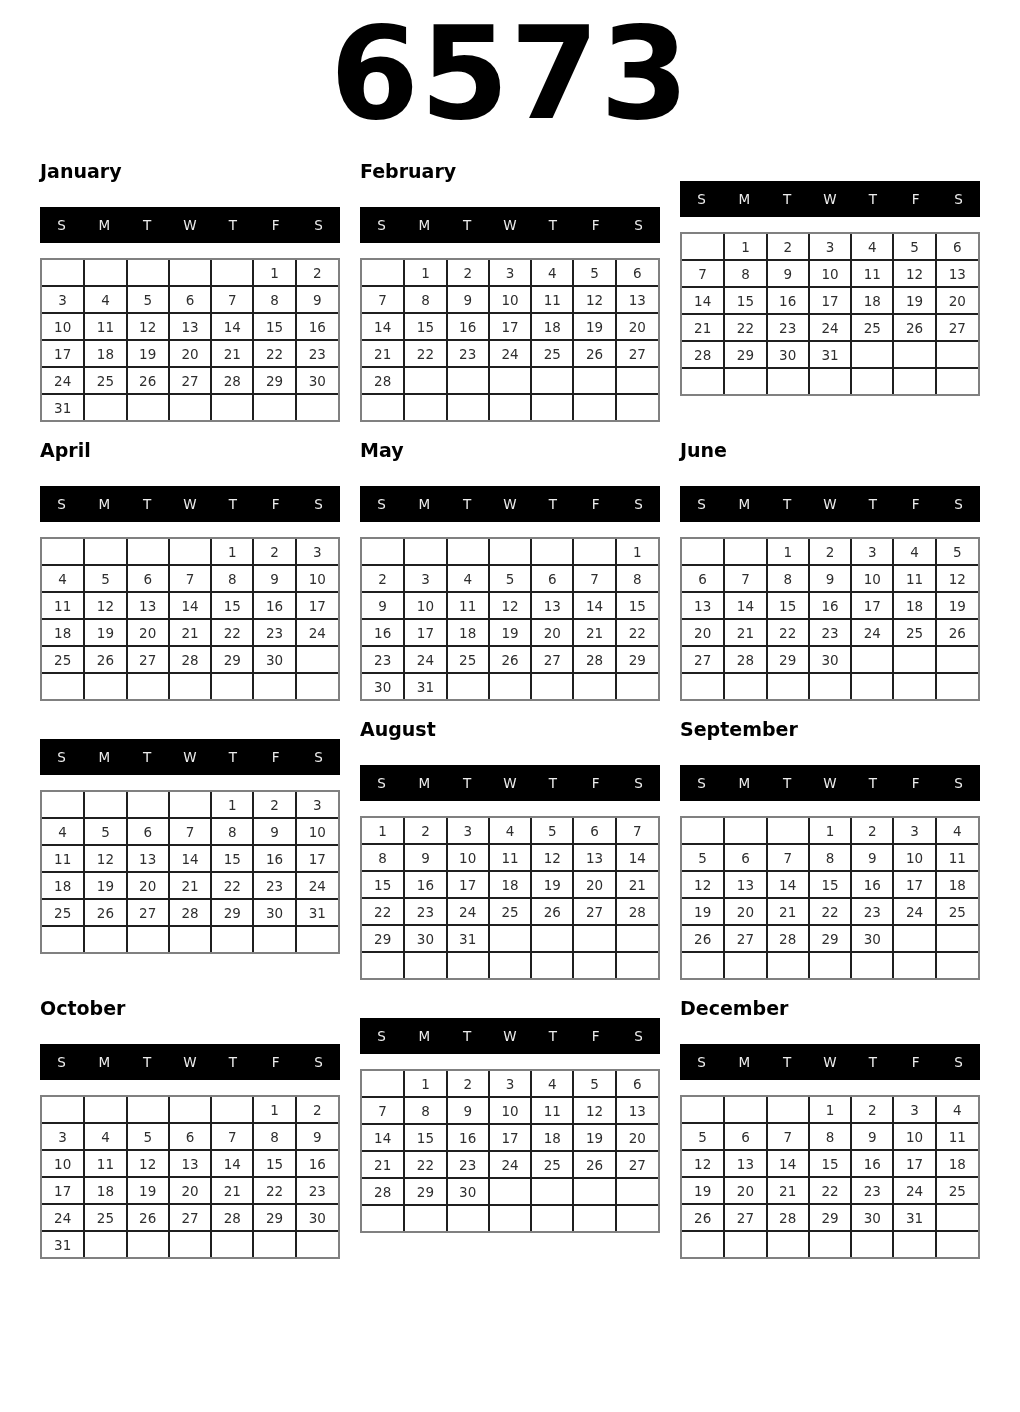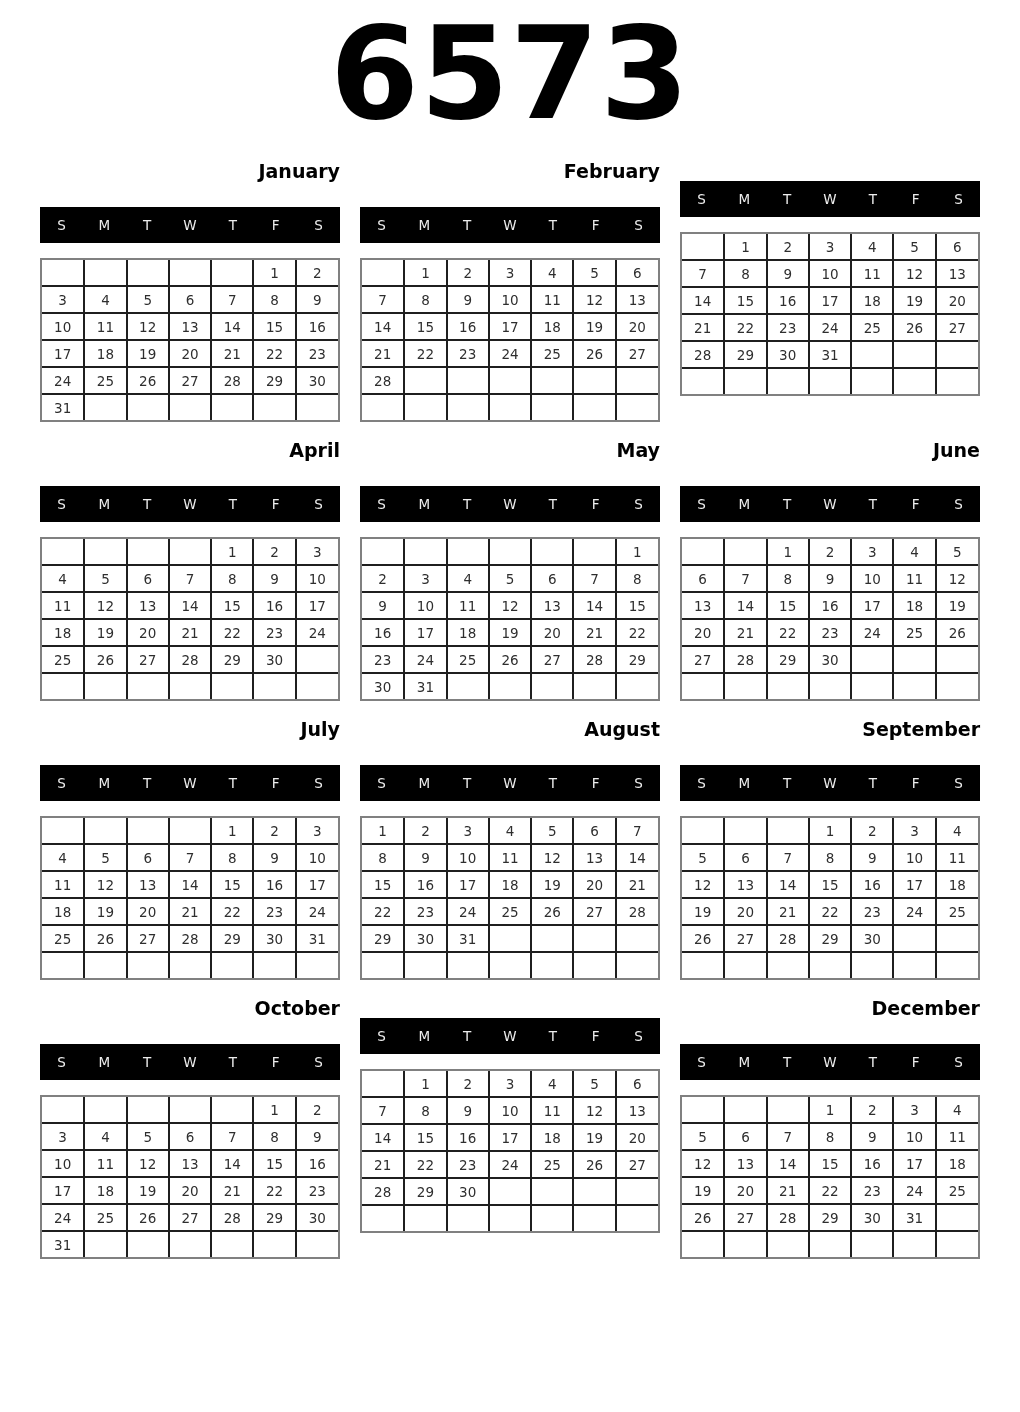--- a/index.html
+++ b/index.html
@@ -33,21 +33,21 @@
   }
   .month {
     height: 270px;
   }
   .month-title {
     margin: 0;
     height: 26px;
     line-height: 26px;
     font-size: 19px;
     font-weight: bold;
-    text-align: right;
+    text-align: left;
     color: #000000;
   }
   .weekday-bar {
     margin-top: 23px;
     height: 36px;
     background: #000000;
     display: grid;
     grid-template-columns: repeat(7, 1fr);
     align-items: center;
   }
@@ -519,21 +519,20 @@
                 <td></td>
                 <td></td>
                 <td></td>
               </tr>
             </tbody>
           </table>
     </div>
   </section>
 
   <section class="month">
-    <h2 class="month-title">July</h2>
     <div class="weekday-bar">
           <span>S</span>
           <span>M</span>
           <span>T</span>
           <span>W</span>
           <span>T</span>
           <span>F</span>
           <span>S</span>
         </div>
     <div class="grid-frame">

